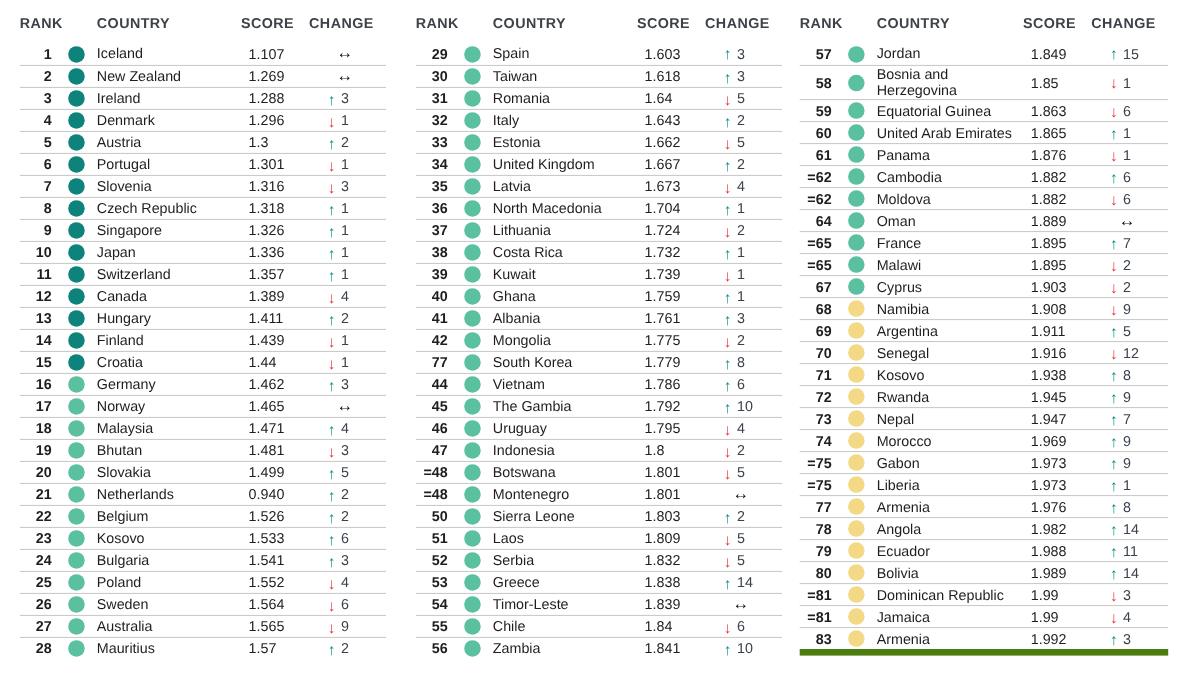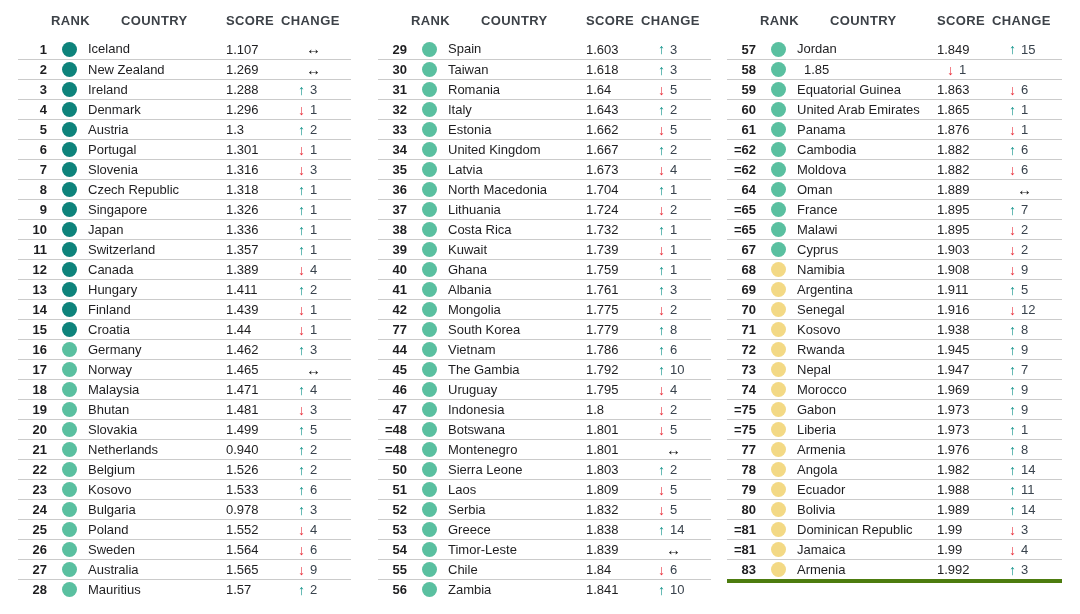--- a/index.html
+++ b/index.html
@@ -21,36 +21,35 @@
   .gpi-table { width: 333px; flex: 0 0 auto; }
   .gpi-table.t2 { margin-left: 27px; }
   .gpi-table.t3 { margin-left: 16px; width: 335px; }
 
   .thead {
     display: grid;
     grid-template-columns: 32px 38px 1fr 62px 70px;
     align-items: center;
     height: 16px;
     margin-bottom: 11px;
-    margin-left: 33px;
   }
   .th {
     font-size: 13px;
     font-weight: 700;
     color: #3d4248;
     letter-spacing: 0.4px;
     white-space: nowrap;
   }
   .th-rank   { grid-column: 1 / 3; }
   .th-country{ grid-column: 3; }
-  .th-score  { grid-column: 4; text-align: center; }
+  .th-score  { grid-column: 4; }
   .th-change { grid-column: 5; }
 
   .tbody { display: block; }
-  .gpi-table.t3 .tbody { border-bottom: 4px solid #4d7c0f; }
+  .gpi-table.t3 .tbody { border-bottom: 6px solid #4d7c0f; }
 
   .row {
     display: grid;
     grid-template-columns: 32px 38px 1fr 62px 70px;
     align-items: center;
     min-height: 20px;
     box-sizing: border-box;
   }
   .row + .row { border-top: 1px solid #cbcbcb; }
 
@@ -362,21 +361,21 @@
     <span class="change">
       <span class="arrow" style="color: rgb(11, 145, 136);">↑</span>
       <span class="amount">6</span>
     </span>
   </div>
 
   <div class="row">
     <span class="rank">24</span>
     <span class="dot" style="background: rgb(90, 192, 160);"></span>
     <span class="country">Bulgaria</span>
-    <span class="score">0.978</span>
+    <span class="score">1.541</span>
     <span class="change">
       <span class="arrow" style="color: rgb(11, 145, 136);">↑</span>
       <span class="amount">3</span>
     </span>
   </div>
 
   <div class="row">
     <span class="rank">25</span>
     <span class="dot" style="background: rgb(90, 192, 160);"></span>
     <span class="country">Poland</span>
@@ -755,20 +754,21 @@
     <span class="score">1.849</span>
     <span class="change">
       <span class="arrow" style="color: rgb(11, 145, 136);">↑</span>
       <span class="amount">15</span>
     </span>
   </div>
 
   <div class="row">
     <span class="rank">58</span>
     <span class="dot" style="background: rgb(90, 192, 160);"></span>
+    <span class="country">Bosnia and Herzegovina</span>
     <span class="score">1.85</span>
     <span class="change">
       <span class="arrow" style="color: rgb(234, 48, 60);">↓</span>
       <span class="amount">1</span>
     </span>
   </div>
 
   <div class="row">
     <span class="rank">59</span>
     <span class="dot" style="background: rgb(90, 192, 160);"></span>

